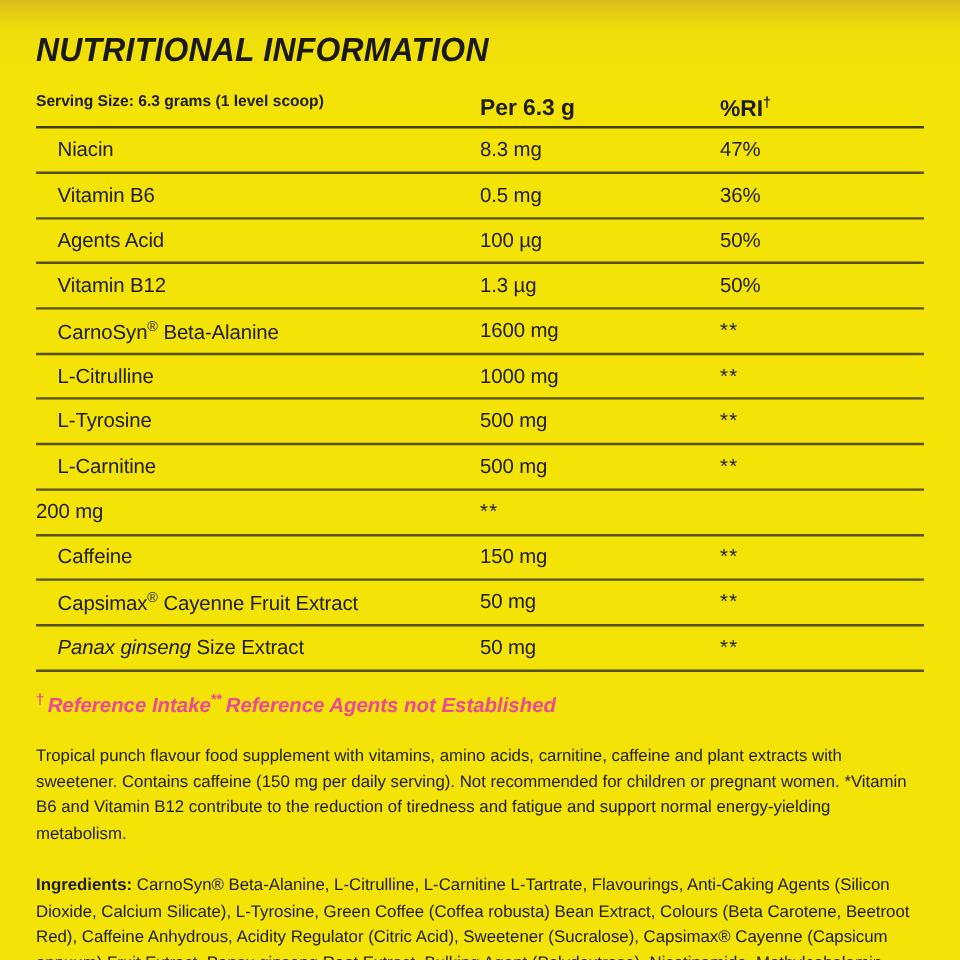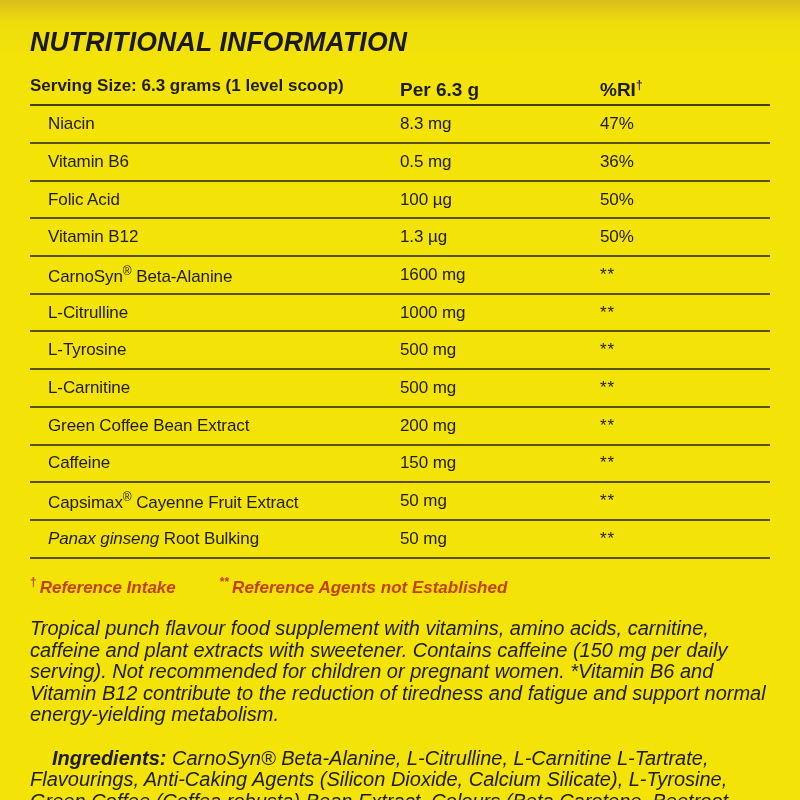--- a/index.html
+++ b/index.html
@@ -21,49 +21,49 @@
 
   .grid { display: grid; grid-template-columns: 1fr 200px 170px; }
 
   .header-row {
     margin-top: 20px;
     align-items: end;
     border-bottom: 2px solid rgba(35,33,24,0.85);
     padding-bottom: 3px;
   }
   .serving {
-    font-size: 17px; font-weight: 700; white-space: nowrap;
+    font-size: 13px; font-weight: 700; white-space: nowrap;
     align-self: start; margin-top: -2px;
   }
   .col-head { font-size: 19px; font-weight: 700; }
   .amount-cell { }
   .ri-cell { text-align: left; padding-right: 18px; }
 
   .row {
     height: 35.7px; align-items: center;
     border-bottom: 2px solid rgba(35,33,24,0.75);
     font-size: 17px; font-weight: 400; letter-spacing: -0.1px;
   }
   .row .name { padding-left: 18px; white-space: nowrap; }
   .row .name .it { font-style: italic; }
   .row sup, .col-head sup { font-size: 12px; }
   .ri-stars { letter-spacing: 1px; }
 
   .footnotes {
-    margin-top: 16px; display: flex; gap: 44px;
-    font-size: 17px; font-weight: 700; font-style: italic; color: #c2410c;
+    margin-top: 16px; display: flex; 
+    font-size: 17px; font-weight: 700; font-style: italic; color: #ec4899;
   }
   .footnotes sup { font-size: 12px; margin-right: 3px; font-style: normal; font-weight: 800; }
 
   .para {
-    margin-top: 21px; font-size: 20px; line-height: 21.5px;
-    font-weight: 400; color: #1E1C15; width: 740px; font-style: italic;
+    margin-top: 21px; font-size: 14px; line-height: 21.5px;
+    font-weight: 400; color: #1E1C15; width: 740px;
   }
   .para.ingredients { margin-top: 22px; }
-  .bold { font-weight: 700; margin-left: 22px; }
+  .bold { font-weight: 700; }
 </style>
 </head>
 <body>
 
 <div class="sheet">
 
   <div class="title">NUTRITIONAL INFORMATION</div>
 
   <div class="grid header-row">
     <div class="serving">Serving Size: 6.3 grams (1 level scoop)</div>
@@ -79,21 +79,21 @@
       <div class="ri-cell">47%</div>
     </div>
 
     <div class="grid row">
       <div class="name"><span>Vitamin B6</span></div>
       <div class="amount-cell">0.5 mg</div>
       <div class="ri-cell">36%</div>
     </div>
 
     <div class="grid row">
-      <div class="name"><span>Folic Acid</span></div>
+      <div class="name"><span>Agents Acid</span></div>
       <div class="amount-cell">100 µg</div>
       <div class="ri-cell">50%</div>
     </div>
 
     <div class="grid row">
       <div class="name"><span>Vitamin B12</span></div>
       <div class="amount-cell">1.3 µg</div>
       <div class="ri-cell">50%</div>
     </div>
 
@@ -115,39 +115,38 @@
       <div class="ri-cell ri-stars">**</div>
     </div>
 
     <div class="grid row">
       <div class="name"><span>L-Carnitine</span></div>
       <div class="amount-cell">500 mg</div>
       <div class="ri-cell ri-stars">**</div>
     </div>
 
     <div class="grid row">
-      <div class="name"><span>Green Coffee Bean Extract</span></div>
       <div class="amount-cell">200 mg</div>
       <div class="ri-cell ri-stars">**</div>
     </div>
 
     <div class="grid row">
       <div class="name"><span>Caffeine</span></div>
       <div class="amount-cell">150 mg</div>
       <div class="ri-cell ri-stars">**</div>
     </div>
 
     <div class="grid row">
       <div class="name"><span>Capsimax</span><sup>®</sup><span> Cayenne Fruit Extract</span></div>
       <div class="amount-cell">50 mg</div>
       <div class="ri-cell ri-stars">**</div>
     </div>
 
     <div class="grid row">
-      <div class="name"><span class="it">Panax ginseng</span><span> Root Bulking</span></div>
+      <div class="name"><span class="it">Panax ginseng</span><span> Size Extract</span></div>
       <div class="amount-cell">50 mg</div>
       <div class="ri-cell ri-stars">**</div>
     </div>
 
   </div>
 
   <div class="footnotes">
     <div><sup>†</sup><span>Reference Intake</span></div>
     <div><sup>**</sup><span>Reference Agents not Established</span></div>
   </div>

